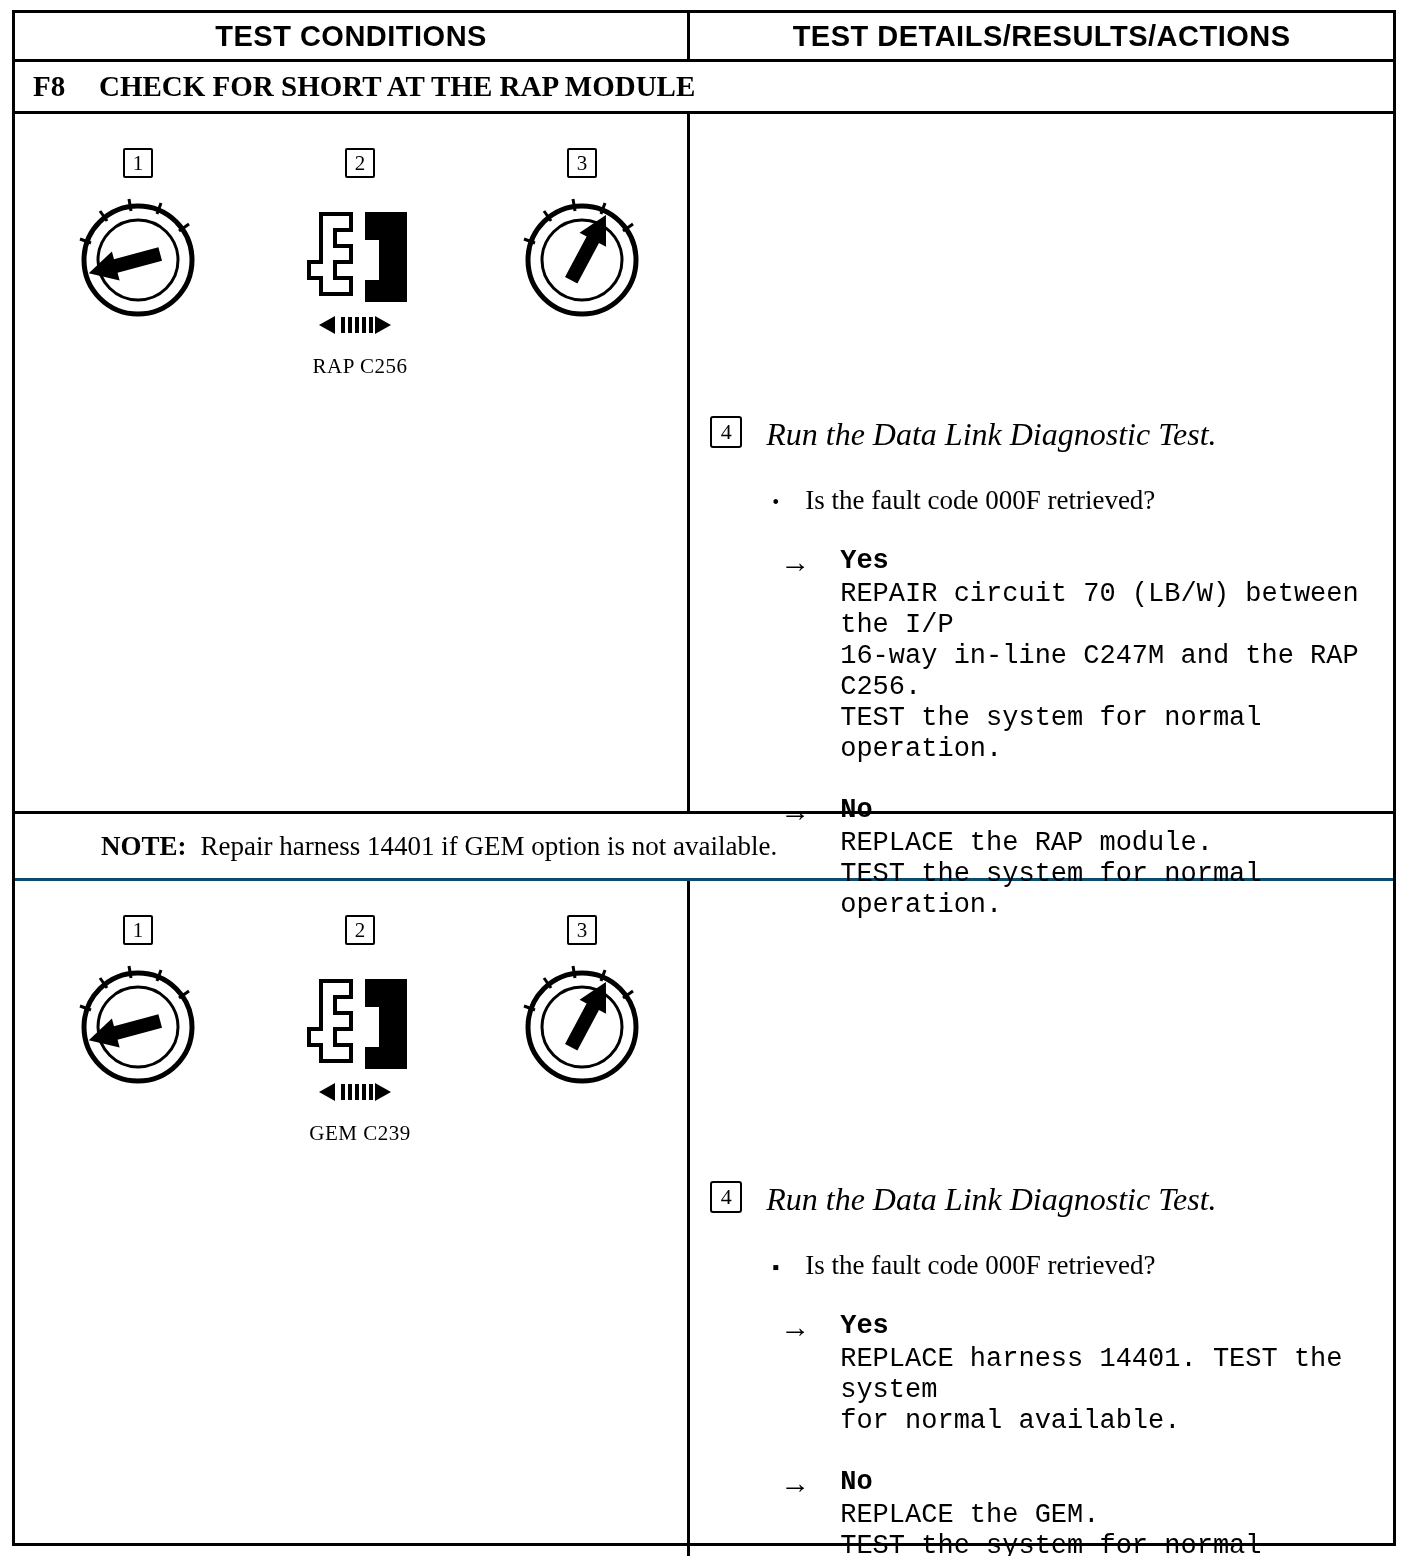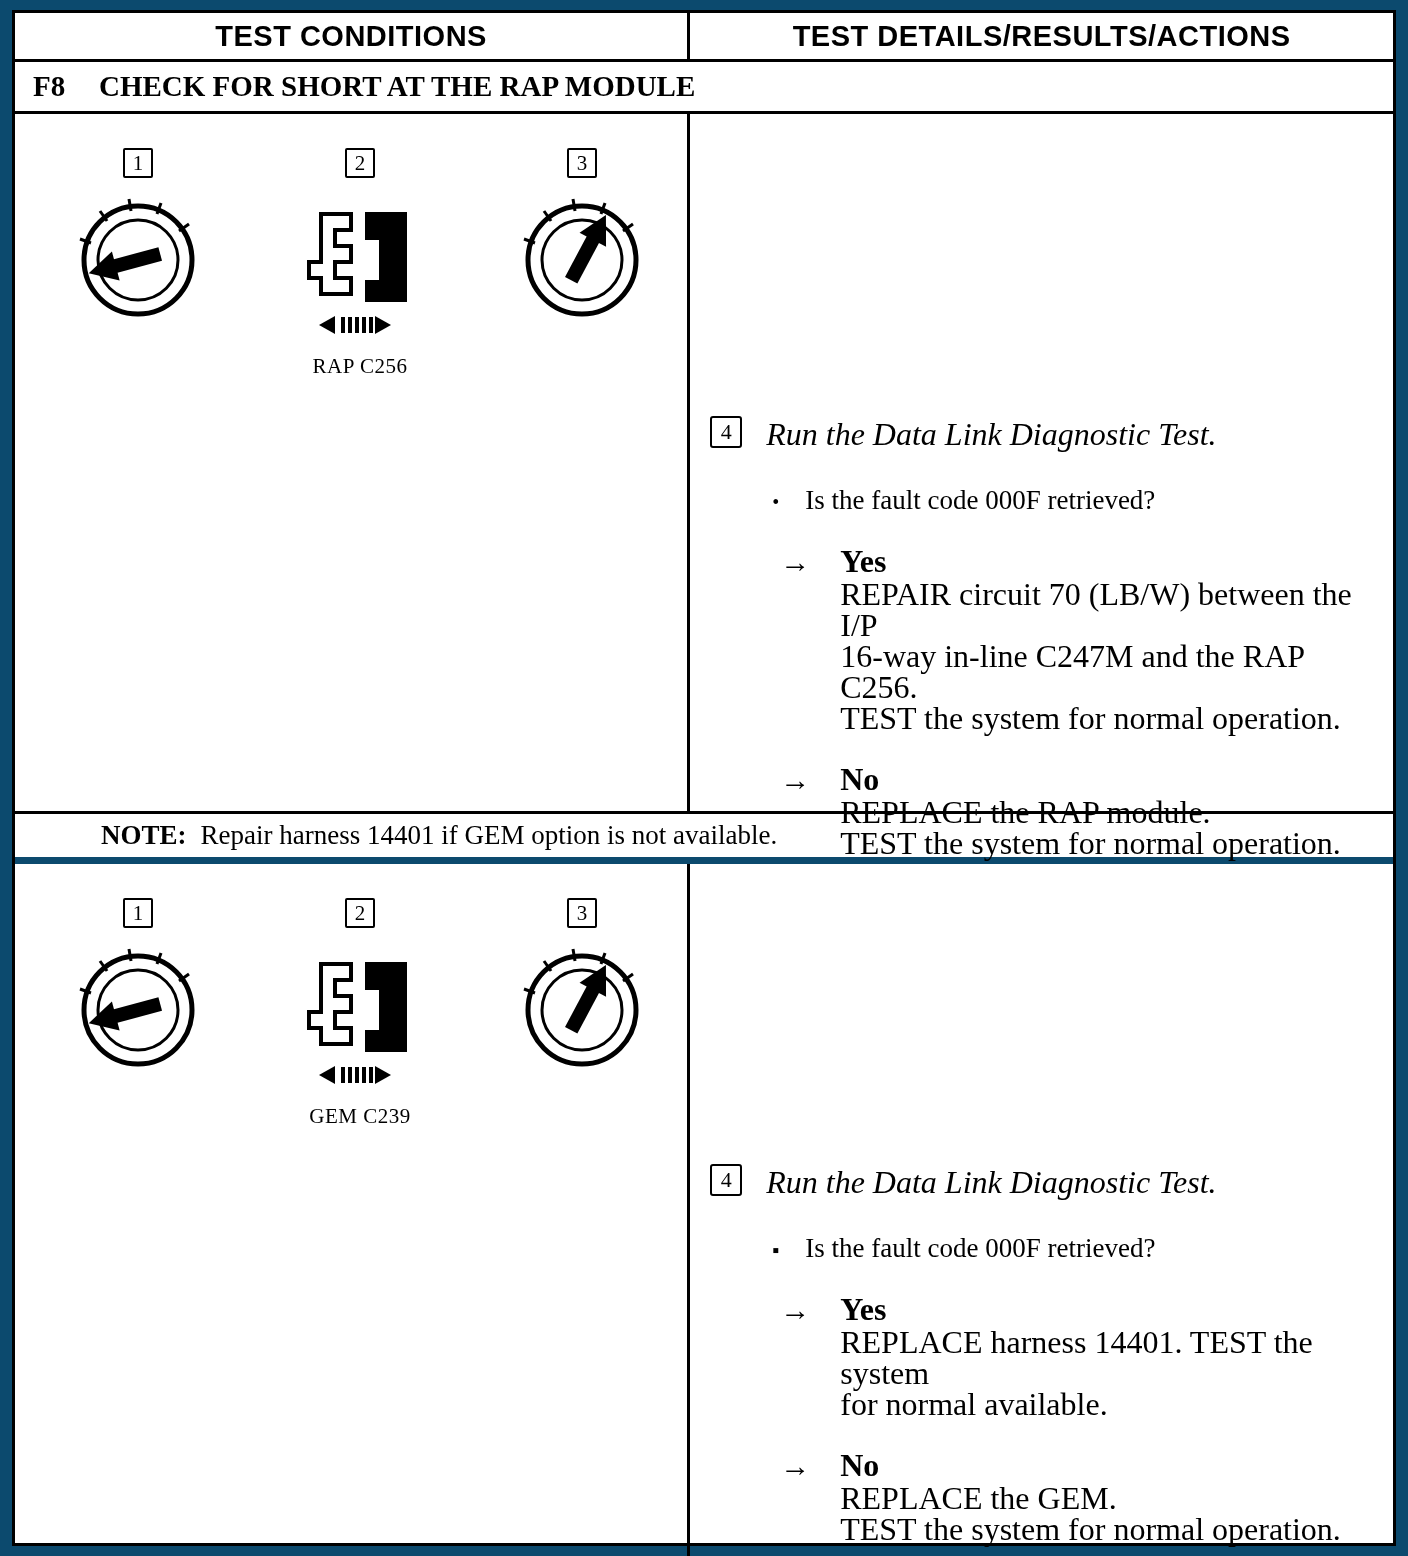--- a/index.html
+++ b/index.html
@@ -1,17 +1,17 @@
 <!DOCTYPE html>
 <html><head>
 <meta charset="utf-8">
 <style>
   html,body { margin:0; padding:0; background:#e8e8e8; }
   .page {
-    width:1408px; height:1556px; background:#0c4a6e; box-sizing:border-box;
+    width:1408px; height:1556px; background:#ffffff; box-sizing:border-box;
     padding:10px 12px; font-family:"Liberation Serif", serif; color:#000;
     position:relative; margin:0 auto;
   }
   .table {
     border:3px solid #000; height:100%; box-sizing:border-box;
     display:flex; flex-direction:column; background:#fff;
   }
   
   .hdr { display:flex; height:46px; border-bottom:3px solid #000; flex:0 0 auto; }
   .hdr-cell {
@@ -22,21 +22,21 @@
   .hdr-left  { width:49%; border-right:3px solid #000; }
   .hdr-right { flex:1; }
   
   .sec-title {
     height:52px; border-bottom:3px solid #000; display:flex; align-items:center;
     font-weight:bold; font-size:29px; padding-left:18px; box-sizing:border-box; flex:0 0 auto;
   }
   .sec-id { width:66px; flex:0 0 auto; }
   
   .note-row {
-    height:50px; border-bottom:7px solid #0c4a6e; display:flex; align-items:center;
+    height:67px; border-bottom:3px solid #0c4a6e; display:flex; align-items:center;
     padding-left:86px; font-size:27px; box-sizing:border-box; flex:0 0 auto;
   }
   .note-label { font-weight:bold; margin-right:14px; }
   
   .content { display:flex; box-sizing:border-box; }
   .content.f8 { height:700px; border-bottom:3px solid #000; flex:0 0 auto; }
   .content.f9 { flex:1 1 auto; }
   .col-left  { width:49%; border-right:3px solid #000; box-sizing:border-box; position:relative; }
   .col-right { flex:1; box-sizing:border-box; position:relative; }
   
@@ -57,21 +57,21 @@
   .stepbox {
     width:32px; height:32px; border:2px solid #000; border-radius:3px;
     display:flex; align-items:center; justify-content:center;
     font-size:22px; flex:0 0 auto; box-sizing:border-box; margin-top:2px;
   }
   .step-text { font-size:32px; padding-top:2px;font-style:italic; }
   .question-line { display:flex; align-items:baseline; gap:26px; margin-left:62px; margin-bottom:30px; font-size:27px; }
   .q-bullet { font-size:20px; }
   .branch { display:flex; gap:30px; margin-left:70px; margin-bottom:30px; }
   .branch-arrow { font-size:30px; line-height:32px; flex:0 0 auto; }
-  .branch-body { font-size:32px; line-height:31px; }
+  .branch-body { font-size:27px; line-height:31px;font-family:Liberation Mono, monospace; }
   .branch-label { font-weight:bold; margin-bottom:2px; }
 </style>
 </head>
 <body>
 
 <div class="page">
   <div class="table">
 
     <div class="hdr">
       <div class="hdr-cell hdr-left">TEST CONDITIONS</div>

